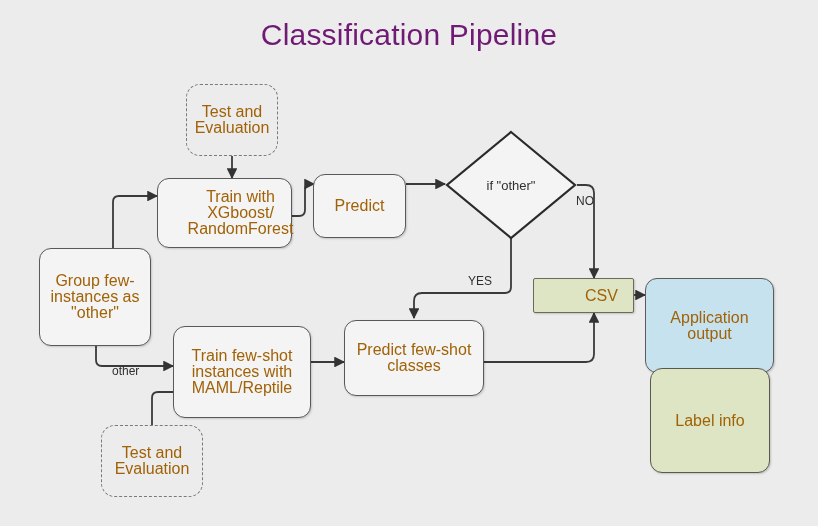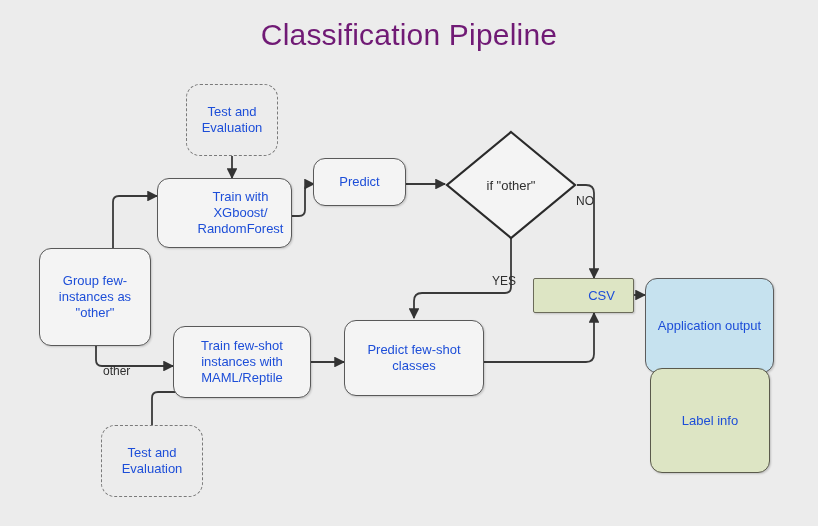--- a/index.html
+++ b/index.html
@@ -32,23 +32,23 @@
     color: #701a75;
     letter-spacing: 0.2px;
   }
   .node {
     position: absolute;
     box-sizing: border-box;
     display: flex;
     align-items: center;
     justify-content: center;
     text-align: center;
-    font-size: 13px;
+    font-size: 16px;
     line-height: 16px;
-    color: #1d4ed8;
+    color: #a16207;
     white-space: pre-line;
     z-index: 3;
   }
   .rounded {
     border: 1.6px solid #595959;
     border-radius: 12px;
     background: #f4f4f4;
     box-shadow: 1px 1px 2px rgba(0,0,0,0.16);
   }
   .dashed {
@@ -141,38 +141,38 @@
   <span>Test and
 Evaluation</span>
 </div>
 
 <div class="node rounded" style="left:157px; top:178px; width:135px; height:70px;padding-left:32px;">
   <span>Train with
 XGboost/
 RandomForest</span>
 </div>
 
-<div class="node rounded" style="left:313px; top:158px; width:93px; height:48px;">
+<div class="node rounded" style="left:313px; top:174px; width:93px; height:64px;">
   <span>Predict</span>
 </div>
 
 <div class="diamondwrap" style="left:445px; top:130px; width:132px; height:110px;">
   <svg width="132" height="110" viewBox="0 0 132 110" xmlns="http://www.w3.org/2000/svg">
     <polygon points="66,2 130,55 66,108 2,55" fill="#f4f4f4" stroke="#2a2a2a" stroke-width="2.2"></polygon>
   </svg>
   <div class="dtext">if "other"</div>
 </div>
 
 <div class="node rounded" style="left:39px; top:248px; width:112px; height:98px;">
   <span>Group few-
 instances as
 "other"</span>
 </div>
 
-<div class="node rounded" style="left:173px; top:326px; width:138px; height:72px;align-items:center;">
+<div class="node rounded" style="left:173px; top:326px; width:138px; height:92px;align-items:center;">
   <span>Train few-shot
 instances with
 MAML/Reptile</span>
 </div>
 
 <div class="node rounded" style="left:344px; top:320px; width:140px; height:76px;">
   <span>Predict few-shot
 classes</span>
 </div>
 
@@ -187,14 +187,14 @@
 <div class="node labelbox" style="left:650px; top:368px; width:120px; height:105px;text-align:right;">
   <span>Label info</span>
 </div>
 
 <div class="node dashed" style="left:101px; top:425px; width:102px; height:72px;">
   <span>Test and
 Evaluation</span>
 </div>
 
 <div class="edgelabel" style="left:576px; top:194px;">NO</div>
-<div class="edgelabel" style="left:492px; top:274px;">YES</div>
-<div class="edgelabel" style="left:103px; top:364px;">other</div>
+<div class="edgelabel" style="left:468px; top:274px;">YES</div>
+<div class="edgelabel" style="left:112px; top:364px;">other</div>
 
 </body></html>

